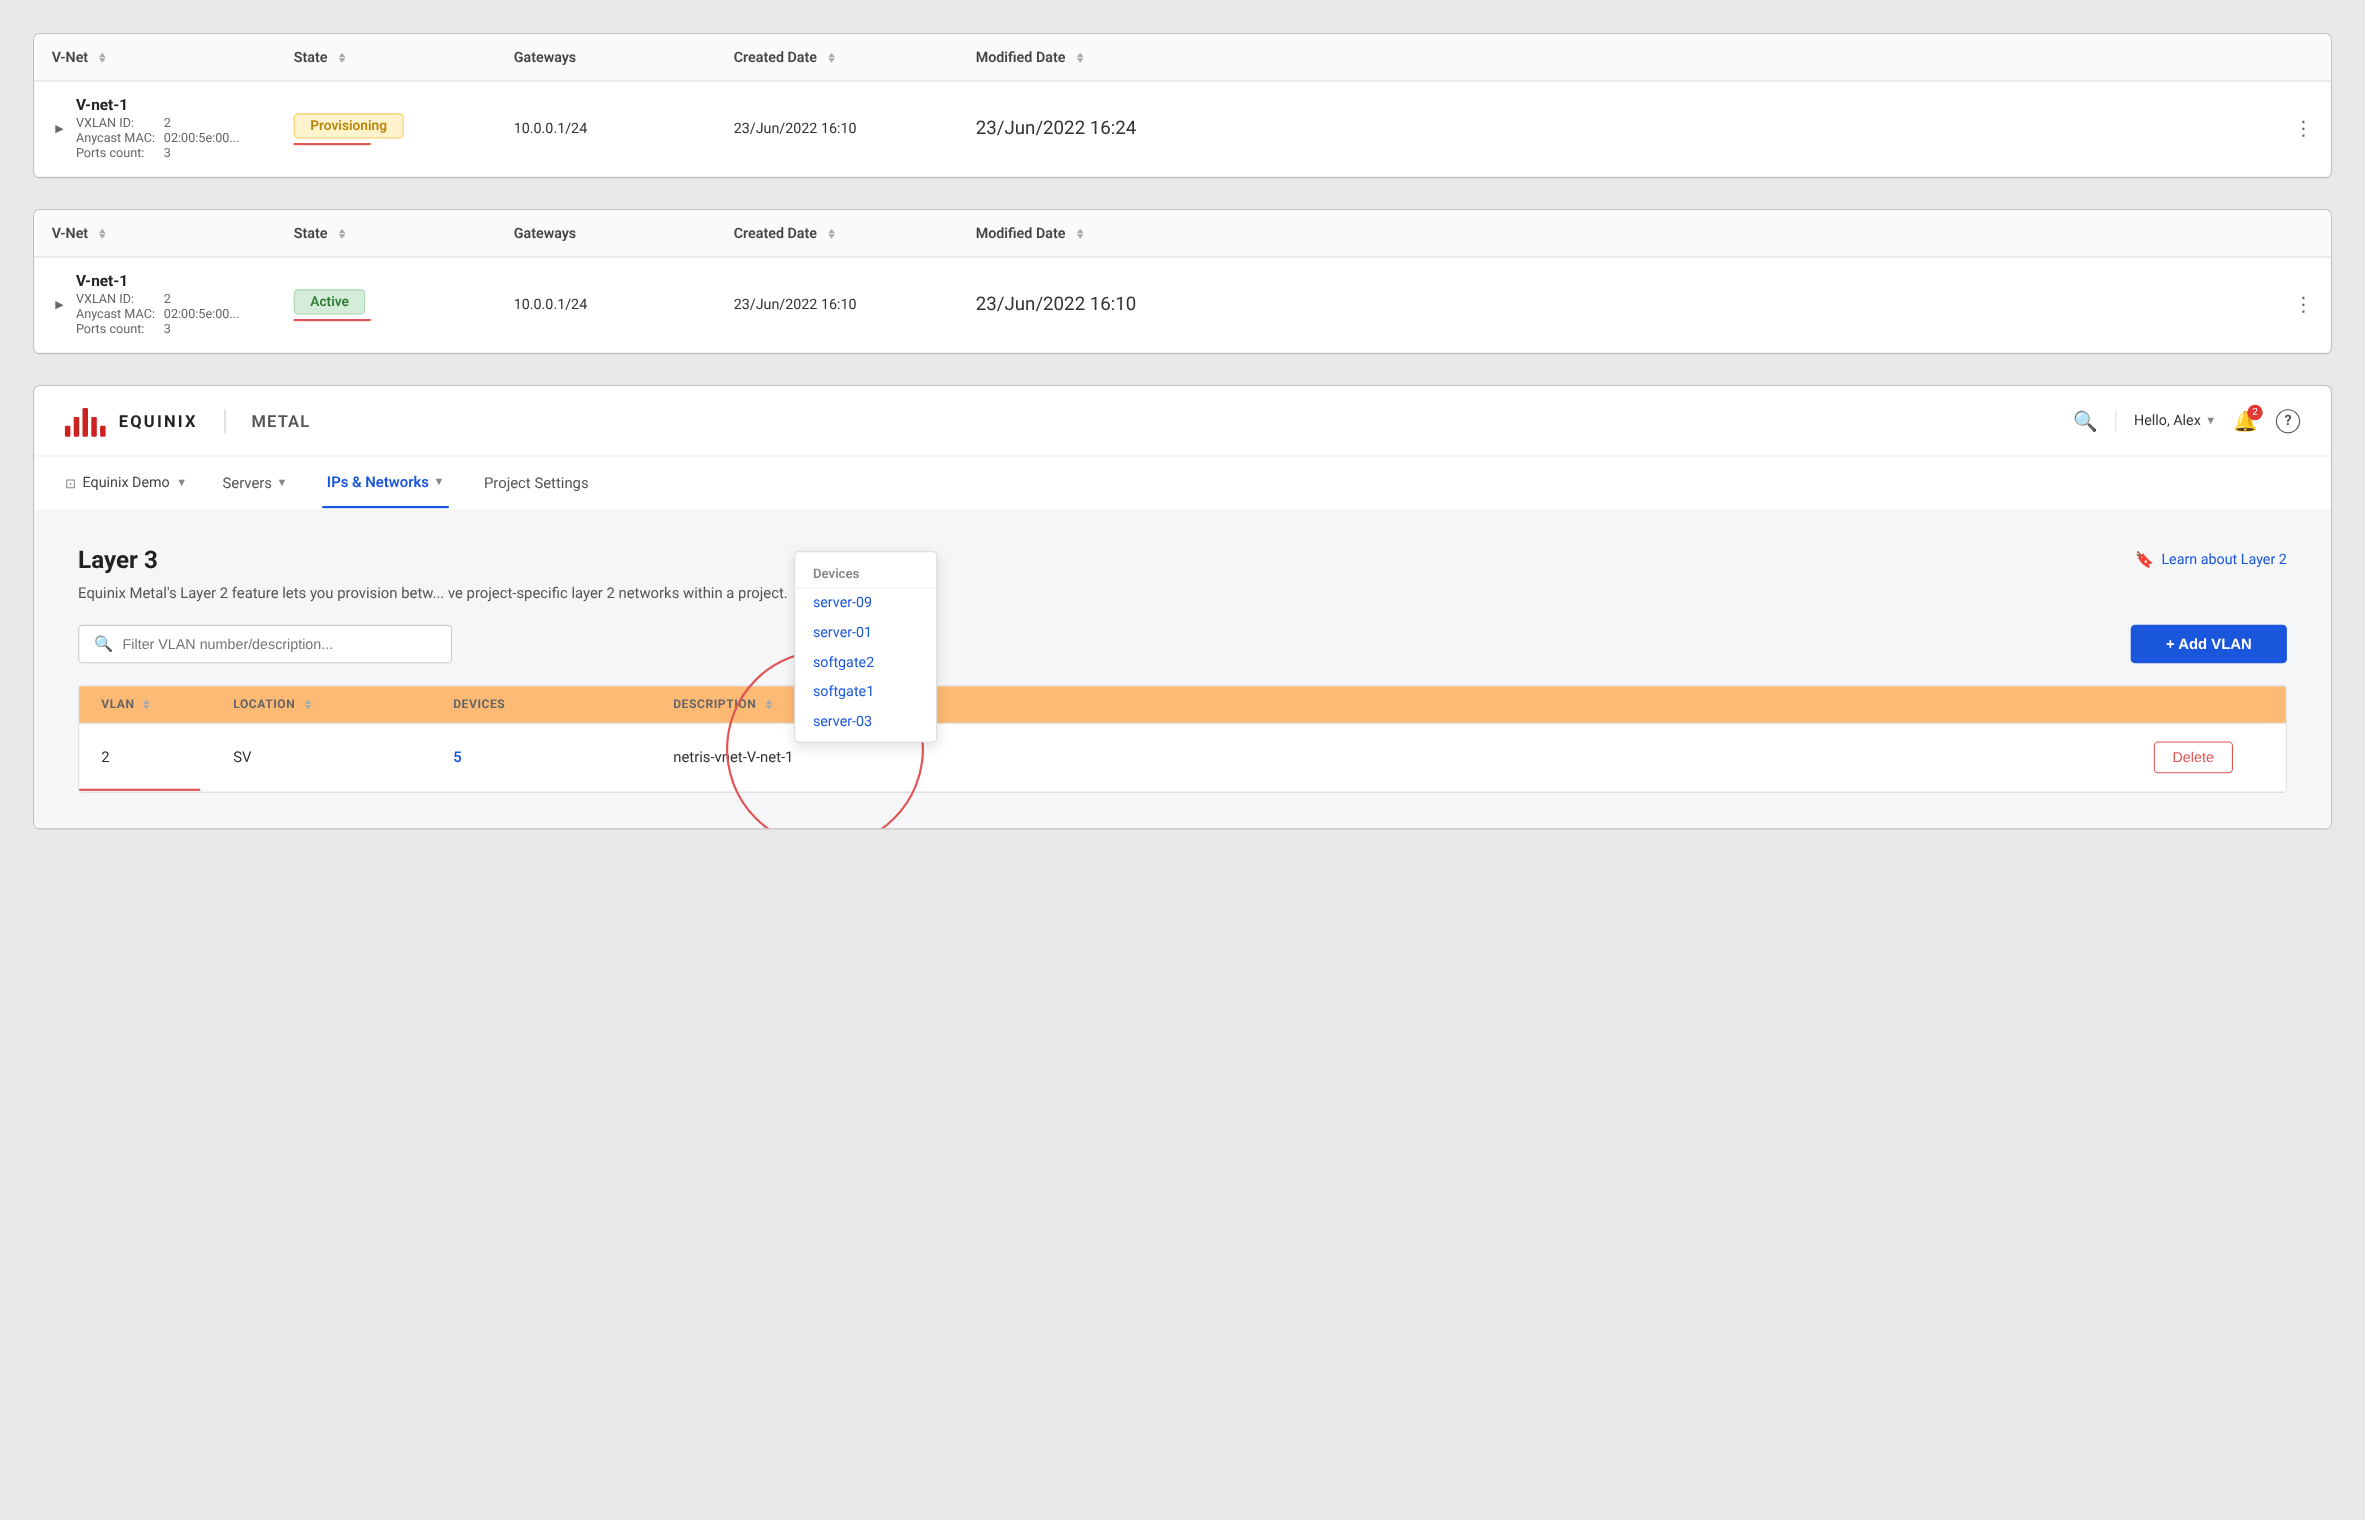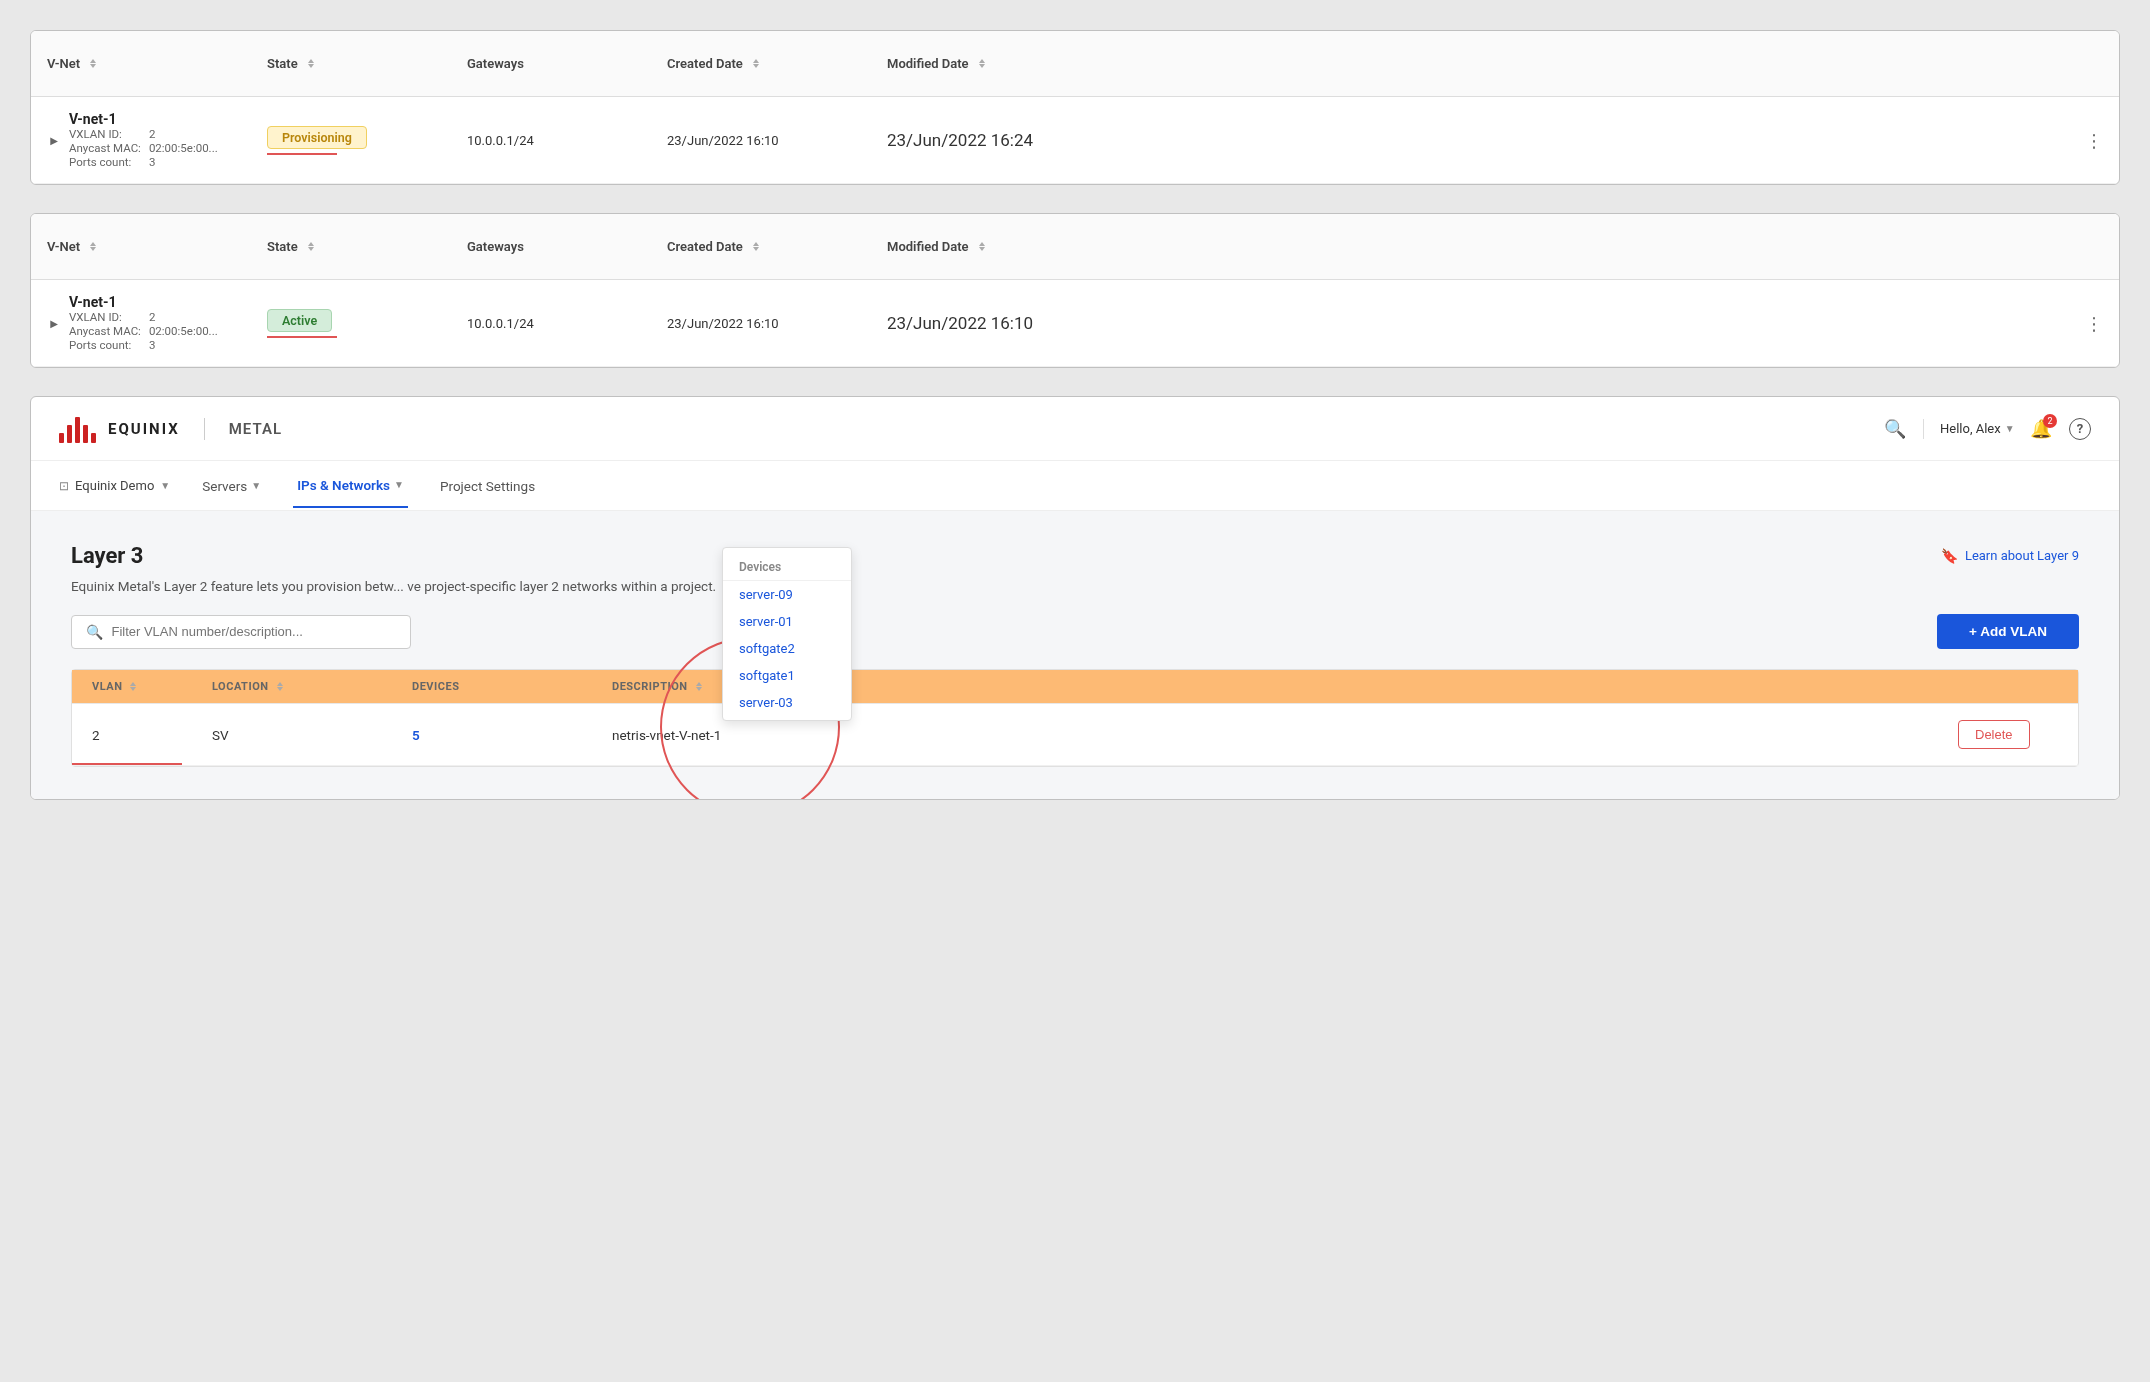--- a/index.html
+++ b/index.html
@@ -19,21 +19,21 @@
       overflow: hidden;
     }
 
     
     .table-header {
       display: flex;
       align-items: center;
       border-bottom: 1px solid #ddd;
       background: #fafafa;
       padding: 0 16px;
-      height: 66px;
+      height: 43px;
     }
     .th-cell {
       display: flex;
       align-items: center;
       gap: 6px;
       font-size: 13px;
       font-weight: 600;
       color: #444;
       cursor: pointer;
       user-select: none;
@@ -633,21 +633,21 @@
     <div class="subnav-item">
       <span>Project Settings</span>
     </div>
   </div>
 
   <div class="equinix-main">
     <div class="layer2-header">
       <h1 class="layer2-title">Layer 3</h1>
       <a class="learn-link">
         <span style="font-size:14px">🔖</span>
-        <span>Learn about Layer 9</span>
+        <span>Learn about Layer 2</span>
       </a>
     </div>
     <p class="layer2-desc">Equinix Metal's Layer 2 feature lets you provision betw... ve project-specific layer 2 networks within a project.</p>
 
     <div class="filter-row">
       <div class="filter-input-wrap">
         <span class="filter-icon">🔍</span>
         <input type="text" placeholder="Filter VLAN number/description..." style="">
       </div>
       <button class="add-vlan-btn">

